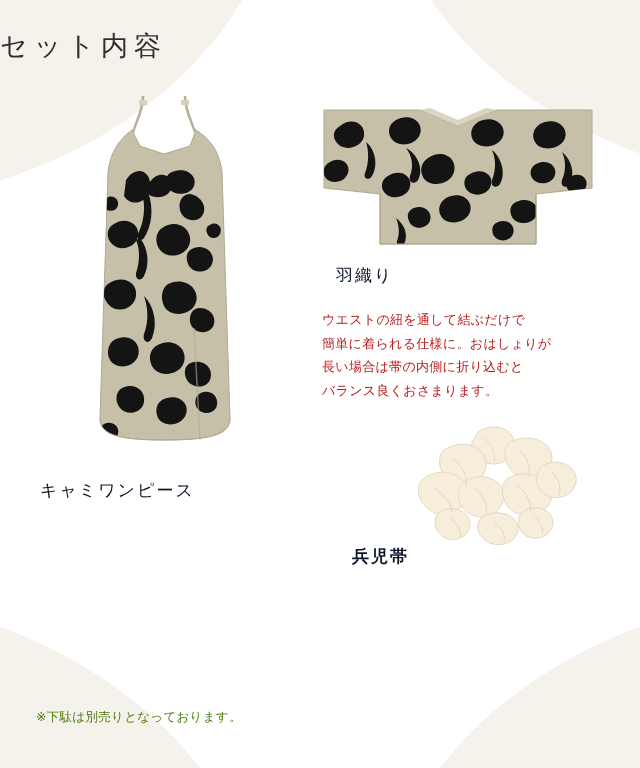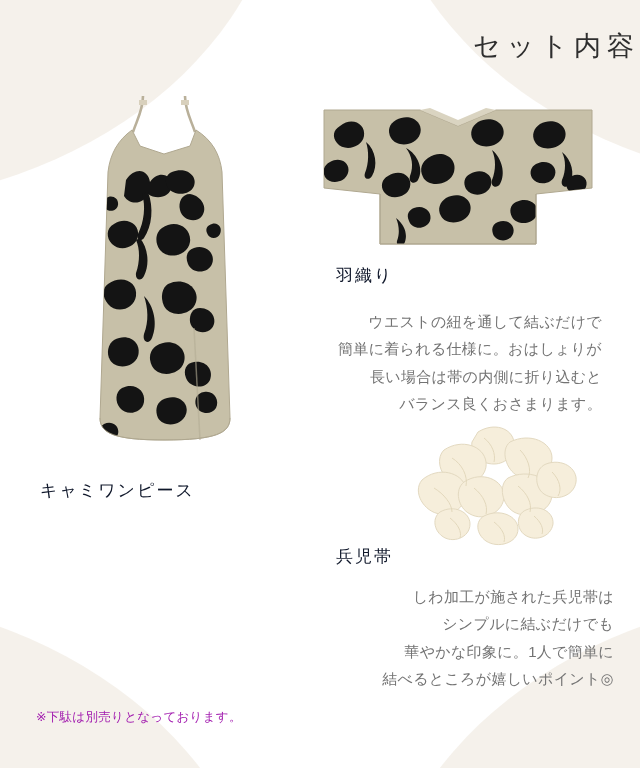--- a/index.html
+++ b/index.html
@@ -71,21 +71,21 @@
     position: relative;
     width: 640px;
     height: 768px;
   }
 
   .page-title {
     position: absolute;
     top: 28px;
     left: 0;
     width: 640px;
-    text-align: right;
+    text-align: left;
     font-size: 27px;
     letter-spacing: 6px;
     color: #2e2e2e;
     font-weight: 400;
     font-family: "Liberation Serif", "DejaVu Serif", serif;
   }
 
   
   .item-heading {
     position: absolute;
@@ -105,34 +105,33 @@
     background: #ece7dc;
     z-index: -1;
   }
   .item-heading span {
     position: relative;
     z-index: 1;
   }
 
   .item-desc {
     position: absolute;
-    font-size: 15px;
+    font-size: 13px;
     line-height: 1.82;
-    color: #737373;
+    color: #b91c1c;
     letter-spacing: .3px;
     white-space: pre-line;
-    text-align: right;
   }
 
   .footnote {
     position: absolute;
     left: 36px;
     top: 709px;
     font-size: 12.5px;
-    color: #a21caf;
+    color: #4d7c0f;
     letter-spacing: .3px;
   }
 
   
   .img-dress {
     position: absolute;
     left: 44px;
     top: 88px;
     width: 240px;
     height: 390px;
@@ -291,24 +290,20 @@
     </div>
     <div class="item-desc" style="left:322px; top:308px; width:280px;">ウエストの紐を通して結ぶだけで
 簡単に着られる仕様に。おはしょりが
 長い場合は帯の内側に折り込むと
 バランス良くおさまります。</div>
 
     <div class="item-heading" style="left:36px; top:478px;">
       <span>キャミワンピース</span>
     </div>
 
-    <div class="item-heading" style="left:332px; top:544px;">
+    <div class="item-heading" style="left:348px; top:544px;font-weight:bold;">
       <span>兵児帯</span>
     </div>
-    <div class="item-desc" style="left:324px; top:583px; width:290px;">しわ加工が施された兵児帯は
-シンプルに結ぶだけでも
-華やかな印象に。1人で簡単に
-結べるところが嬉しいポイント◎</div>
 
     <div class="footnote">※下駄は別売りとなっております。</div>
 
   </div>
 </div>
 
 </body></html>

